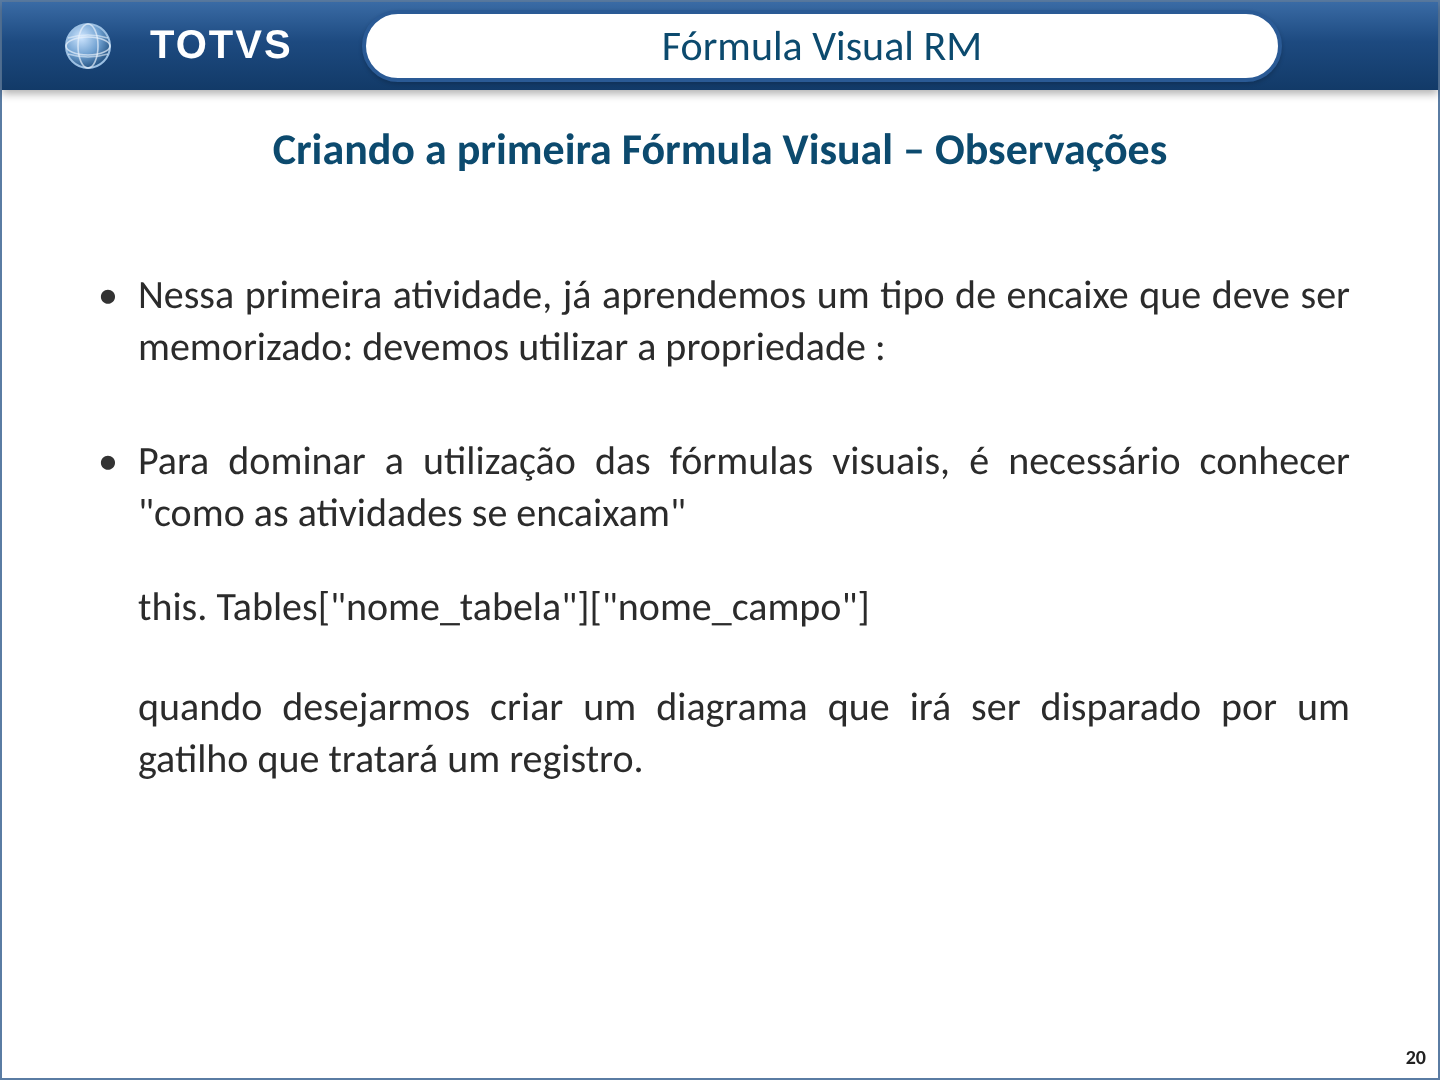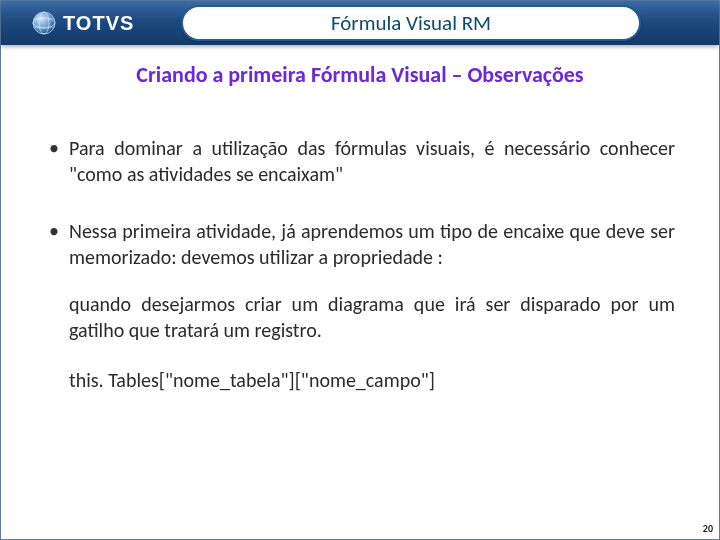--- a/index.html
+++ b/index.html
@@ -9,21 +9,21 @@
     background: #ffffff;
     border: 1px solid #5a7ca3;
   }
   .header-bar {
     position: absolute; top: 0; left: 0; right: 0; height: 44px;
     background: linear-gradient(180deg, #3a6ba5 0%, #1d4a80 45%, #123a68 100%);
     box-shadow: 0 2px 4px rgba(0,0,0,0.3);
   }
   .logo {
     position: absolute; left: 30px; top: 6px; height: 32px;
-    display: flex; align-items: center; gap: 6px;
+    display: flex; align-items: center; gap: 18px;
     color: #fff; font-weight: bold; font-family: Arial, sans-serif;
     letter-spacing: 1px;
   }
   .logo-icon {
     width: 26px; height: 26px; position: relative;
     display: inline-flex; align-items: center; justify-content: center;
   }
   .logo-text { font-size: 20px; }
   .title-pill {
     position: absolute; left: 180px; top: 4px;
@@ -31,21 +31,21 @@
     background: #ffffff;
     border: 2px solid #2a5a95;
     border-radius: 20px;
     display: flex; align-items: center; justify-content: center;
     font-size: 21px; color: #0c4a6e;
     box-shadow: 0 1px 2px rgba(0,0,0,0.2);
   }
   .subtitle {
     position: absolute; top: 60px; left: 0; right: 0;
     text-align: center;
-    font-size: 22px; font-weight: bold; color: #6d28d9;
+    font-size: 22px; font-weight: bold; color: #0c4a6e;
   }
   .body {
     position: absolute; top: 135px; left: 44px; right: 44px;
     font-size: 20px; color: #2b2b2b; line-height: 1.28;
   }
   .body ul { list-style: none; }
   .body li { position: relative; padding-left: 24px; margin-bottom: 32px; text-align: justify; }
   .body li::before {
     content: "•"; position: absolute; left: 4px; top: 0;
     color: #333; font-size: 20px;
@@ -84,24 +84,24 @@
     </div>
     <div class="title-pill">
       <span>Fórmula Visual RM</span>
     </div>
   </div>
 
   <div class="subtitle">Criando a primeira Fórmula Visual  – Observações</div>
 
   <div class="body">
     <ul>
+      <li>Nessa primeira atividade, já aprendemos um tipo de encaixe que deve ser memorizado:  devemos utilizar a propriedade :</li>
       <li>Para dominar a utilização das fórmulas visuais, é necessário conhecer "como as atividades se encaixam"</li>
-      <li>Nessa primeira atividade, já aprendemos um tipo de encaixe que deve ser memorizado:  devemos utilizar a propriedade :</li>
     </ul>
     <div class="indent-block">
+      <p>this. Tables["nome_tabela"]["nome_campo"]</p>
       <p>quando desejarmos criar um diagrama que irá ser disparado por um gatilho que tratará um registro.</p>
-      <p>this. Tables["nome_tabela"]["nome_campo"]</p>
     </div>
   </div>
 
   <div class="page-num">20</div>
 
 </div>
 
 </body></html>

